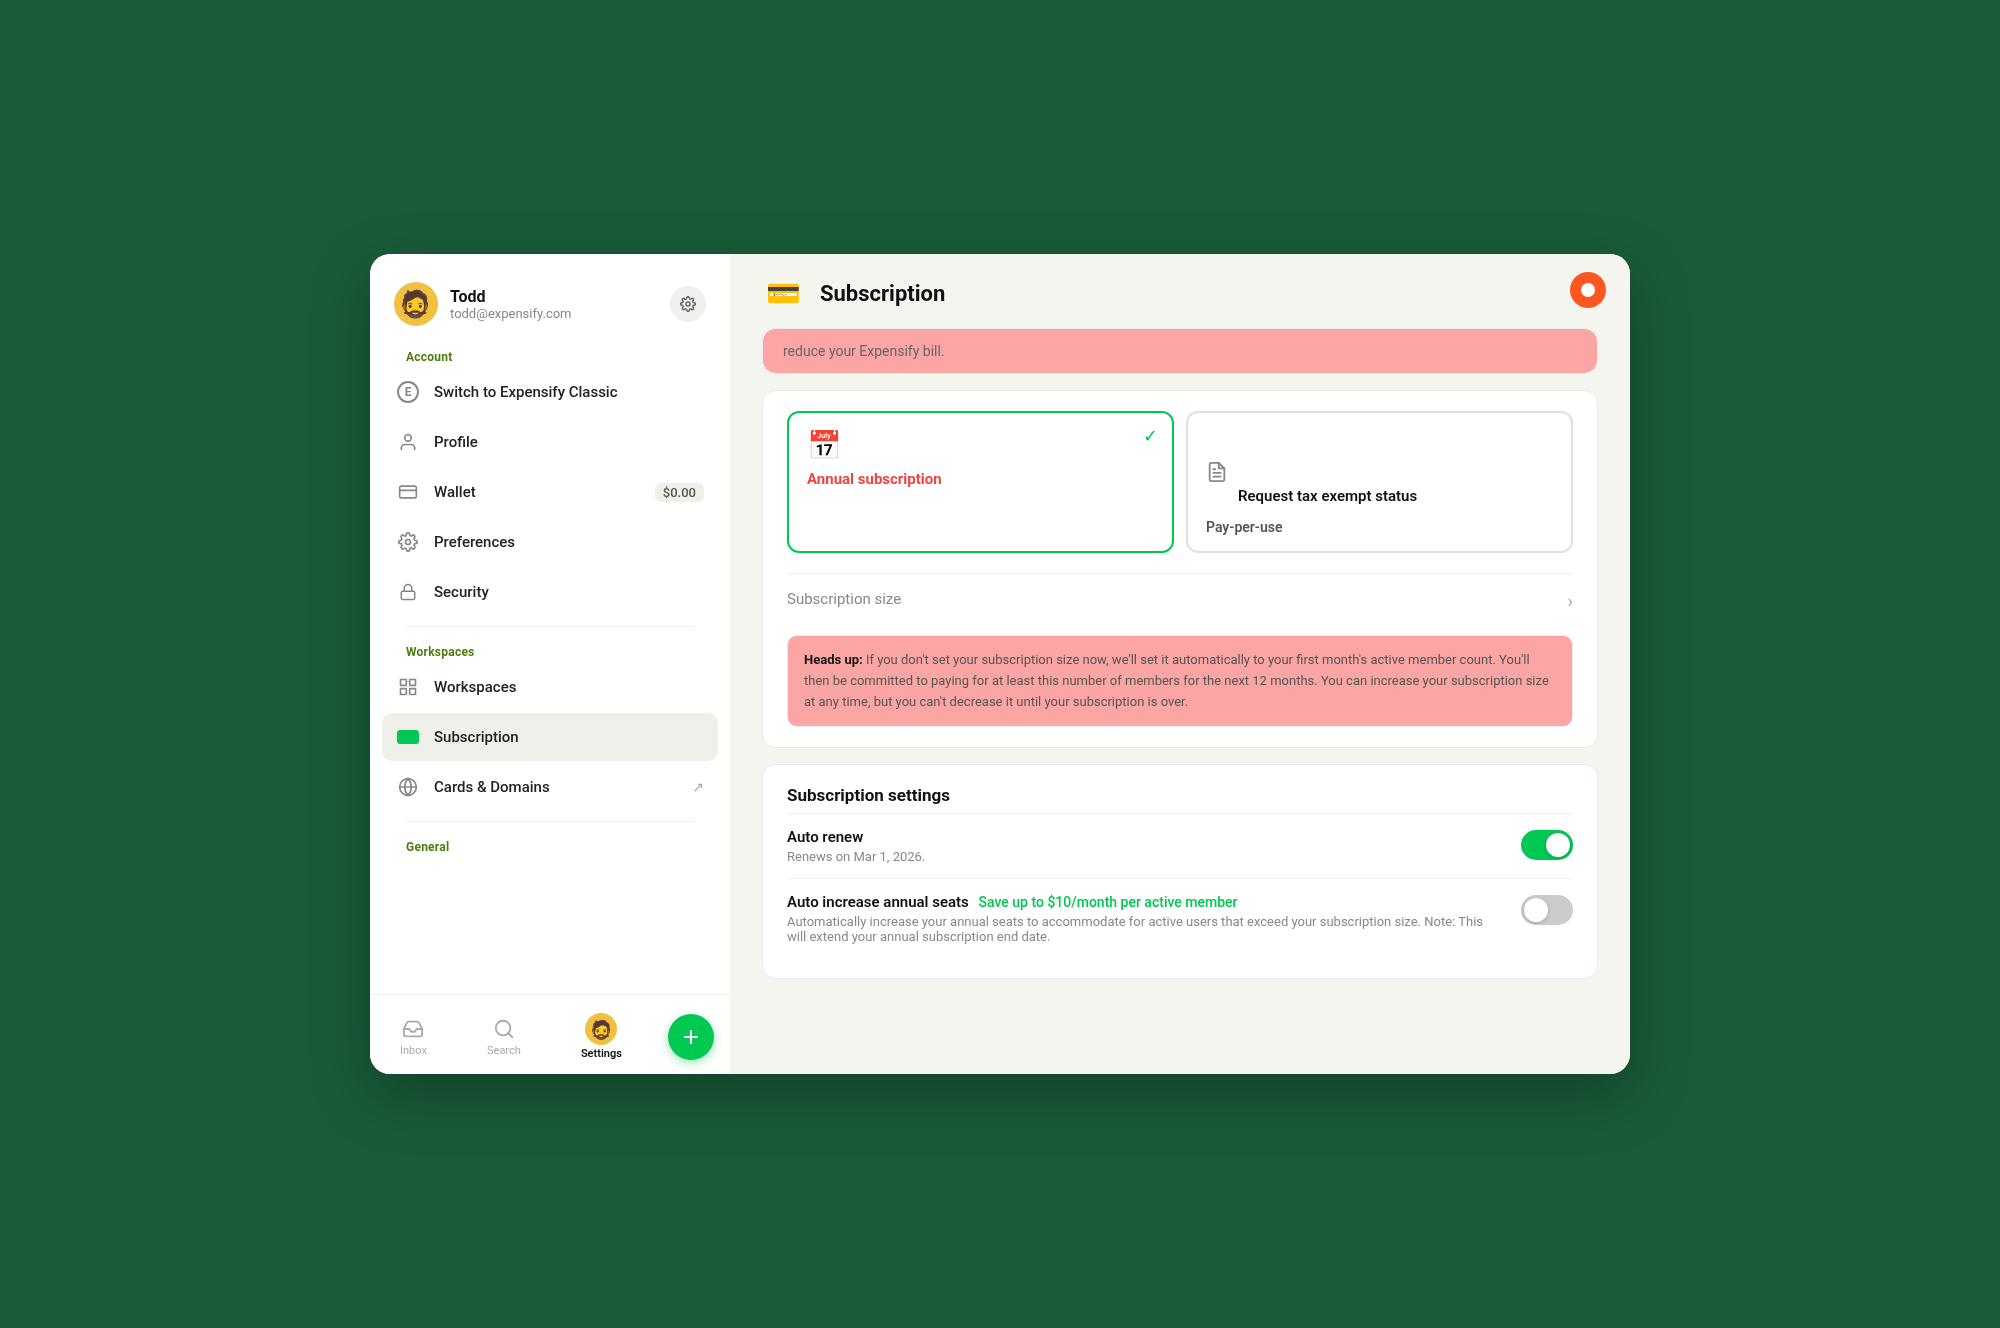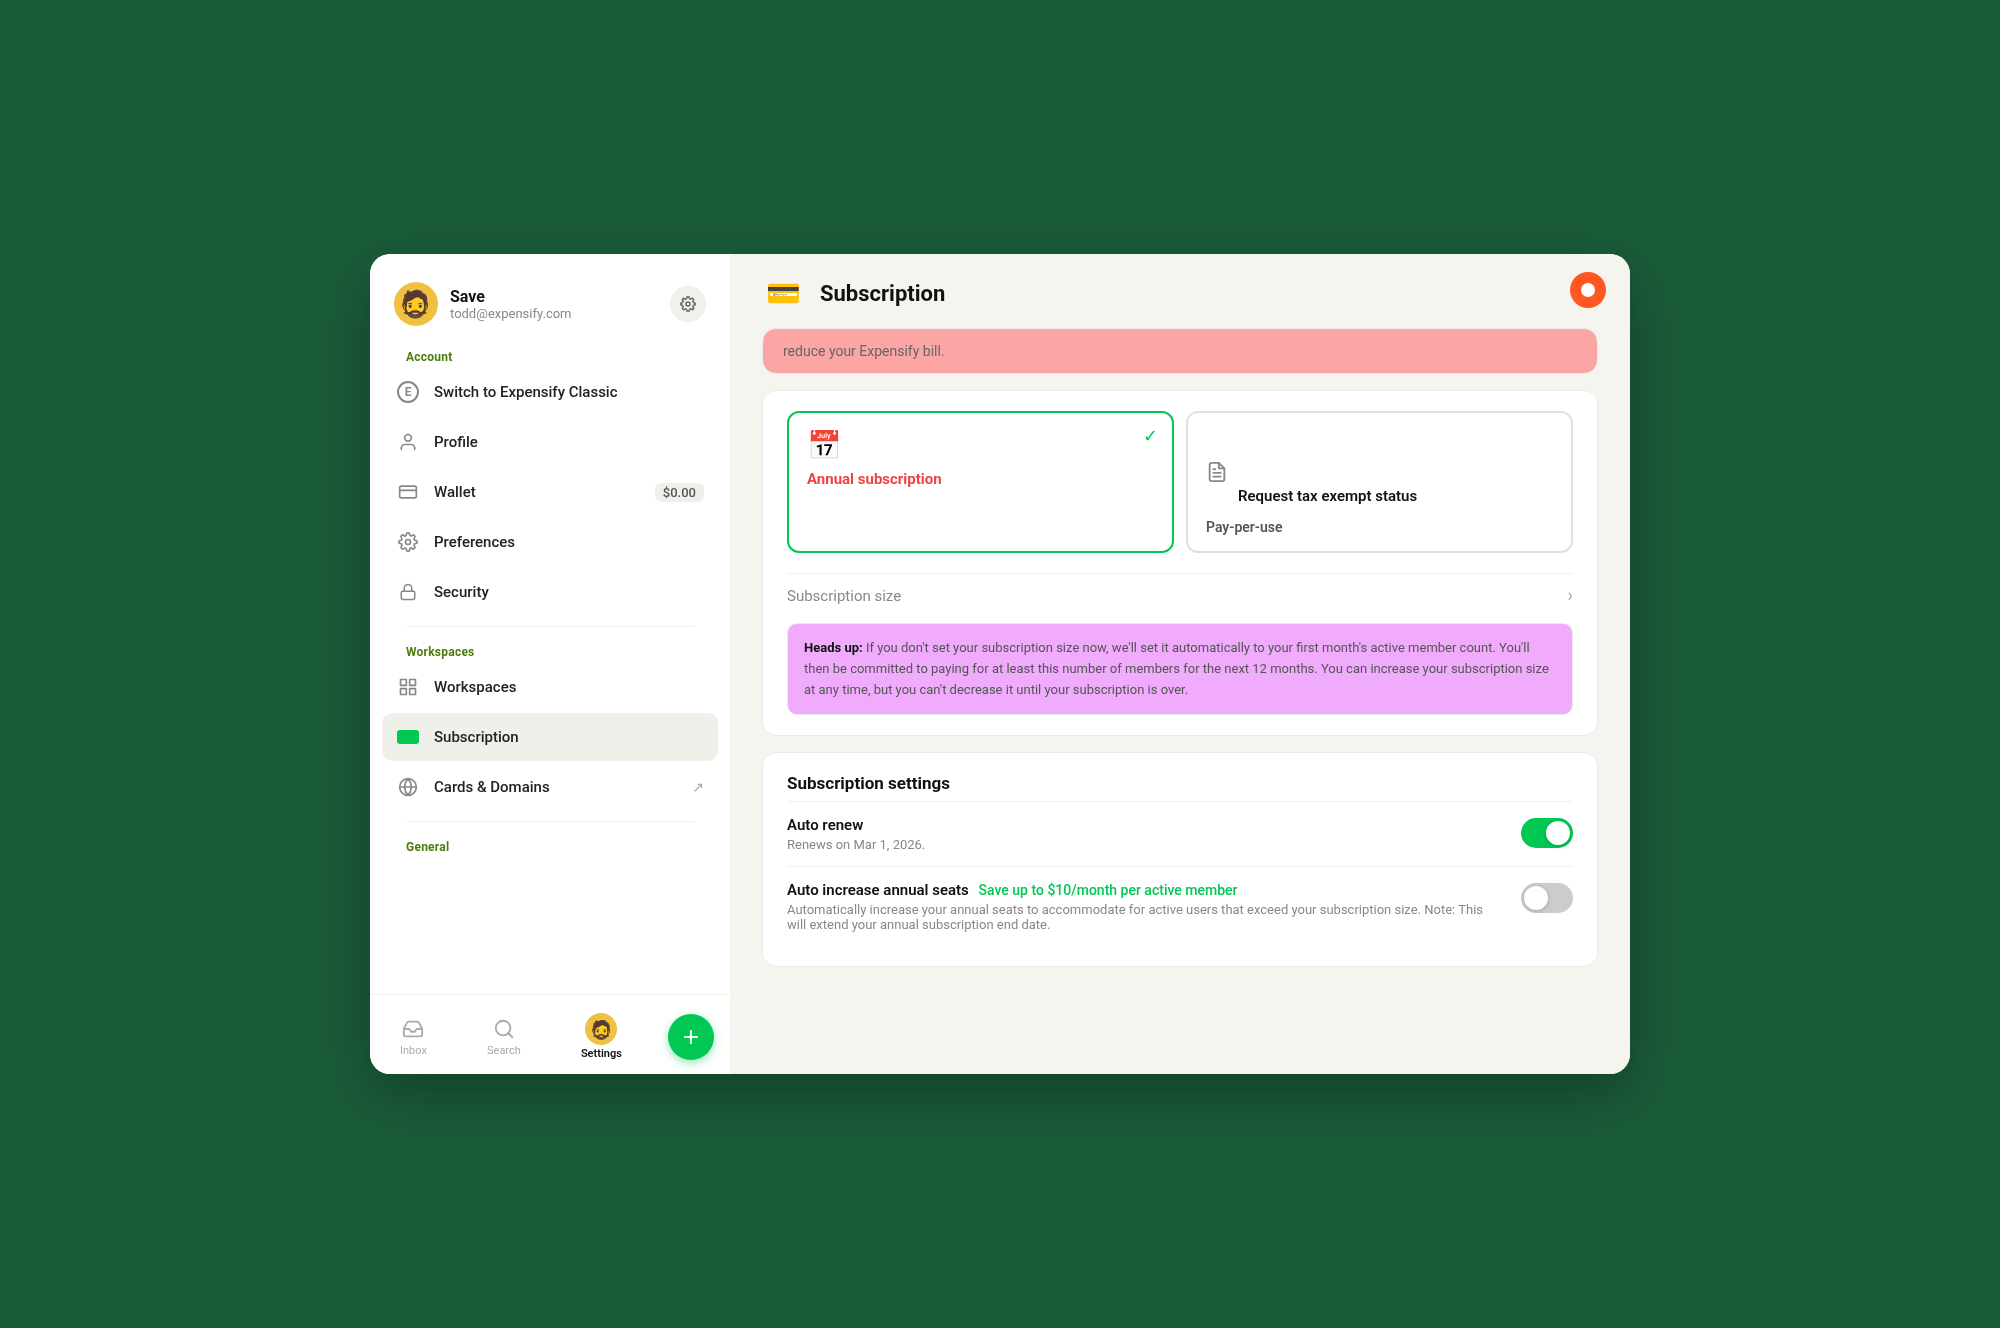--- a/index.html
+++ b/index.html
@@ -294,36 +294,36 @@
       margin-top: 44px;
     }
     .sub-option-secondary-bottom {
       font-size: 14px;
       font-weight: 600;
       color: #555;
       margin-top: 4px;
     }
     .sub-size-row {
       display: flex;
-      align-items: flex-end;
+      align-items: flex-start;
       justify-content: space-between;
-      padding: 10px 0;
+      padding: 16px 0;
       border-top: 1px solid #f0f0ec;
       cursor: pointer;
     }
     .sub-size-label {
       font-size: 15px;
       color: #888;
     }
     .sub-size-chevron {
       color: #aaa;
       font-size: 18px;
     }
     .heads-up-box {
-      background: #f0abfc;
+      background: #fca5a5;
       border-radius: 10px;
       padding: 14px 16px;
       margin-top: 8px;
       border: 1px solid #ebebeb;
     }
     .heads-up-text {
       font-size: 13px;
       color: #555;
       line-height: 1.6;
     }
@@ -386,21 +386,21 @@
 <div class="app-container">
 
   <div class="sidebar">
 
     <div class="sidebar-header">
       <div class="user-info">
         <div class="avatar">
           <span class="avatar-emoji">🧔</span>
         </div>
         <div>
-          <div class="user-name">Save</div>
+          <div class="user-name">Todd</div>
           <div class="user-email">todd@expensify.com</div>
         </div>
       </div>
       <button class="settings-icon-btn">
         <svg width="16" height="16" viewBox="0 0 24 24" fill="none" stroke="#666" stroke-width="2.2" stroke-linecap="round" stroke-linejoin="round">
             <circle cx="12" cy="12" r="3"></circle>
             <path d="M19.4 15a1.65 1.65 0 0 0 .33 1.82l.06.06a2 2 0 0 1-2.83 2.83l-.06-.06a1.65 1.65 0 0 0-1.82-.33 1.65 1.65 0 0 0-1 1.51V21a2 2 0 0 1-4 0v-.09A1.65 1.65 0 0 0 9 19.4a1.65 1.65 0 0 0-1.82.33l-.06.06a2 2 0 0 1-2.83-2.83l.06-.06A1.65 1.65 0 0 0 4.68 15a1.65 1.65 0 0 0-1.51-1H3a2 2 0 0 1 0-4h.09A1.65 1.65 0 0 0 4.6 9a1.65 1.65 0 0 0-.33-1.82l-.06-.06a2 2 0 0 1 2.83-2.83l.06.06A1.65 1.65 0 0 0 9 4.68a1.65 1.65 0 0 0 1-1.51V3a2 2 0 0 1 4 0v.09a1.65 1.65 0 0 0 1 1.51 1.65 1.65 0 0 0 1.82-.33l.06-.06a2 2 0 0 1 2.83 2.83l-.06.06A1.65 1.65 0 0 0 19.4 9a1.65 1.65 0 0 0 1.51 1H21a2 2 0 0 1 0 4h-.09a1.65 1.65 0 0 0-1.51 1z"></path>
           </svg>
       </button>
     </div>

